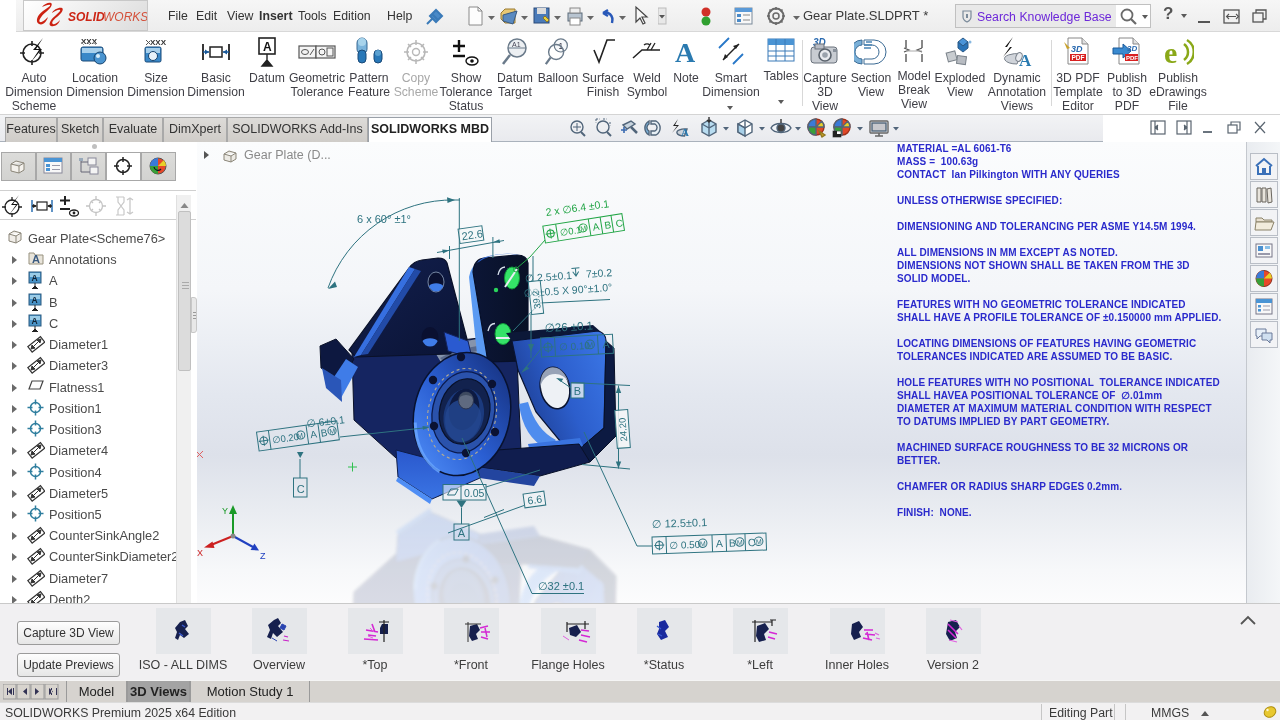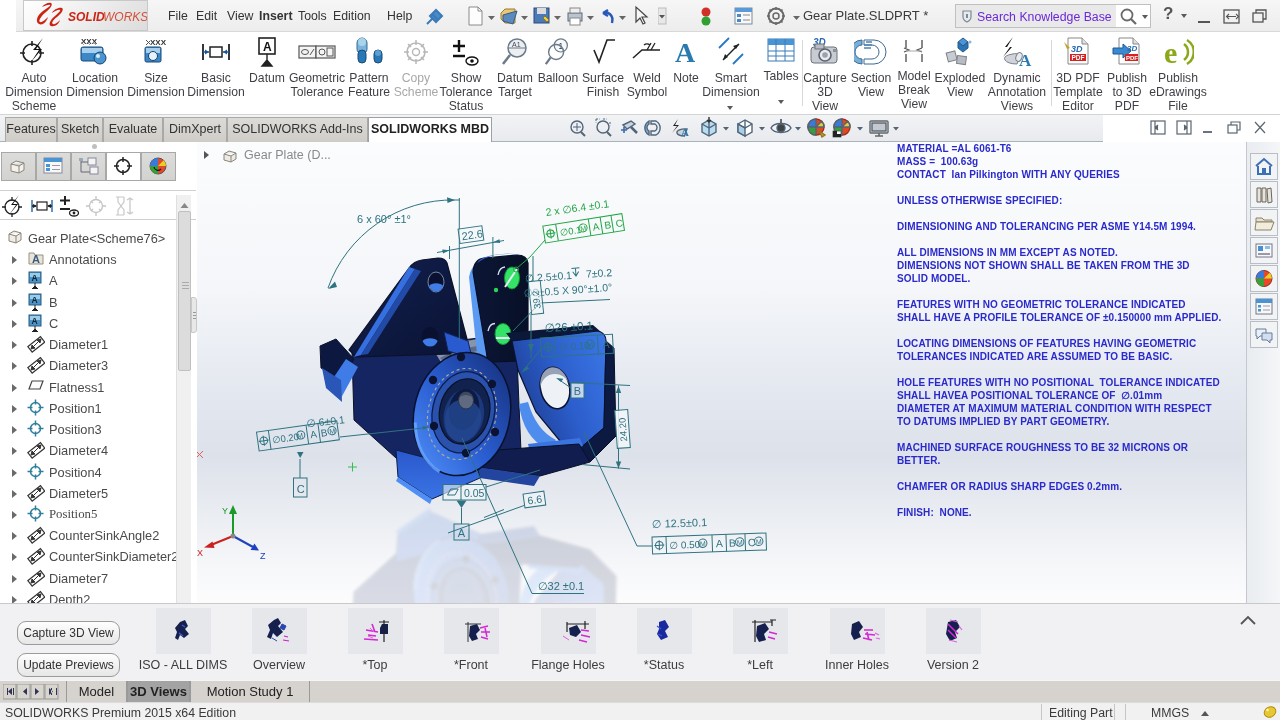--- a/index.html
+++ b/index.html
@@ -21,21 +21,21 @@
 .fmtabactive{background:#ffffff;}
 .trow{position:absolute;left:0;width:175px;height:21px;font-size:12.8px;color:#4a4a4a;}
 .trow .arr{position:absolute;left:12px;top:7px;width:0;height:0;border-left:5px solid #6a6a6a;border-top:4px solid transparent;border-bottom:4px solid transparent;}
 .trow .lbl{position:absolute;left:49px;top:3px;white-space:nowrap;}
 
 #viewport{position:absolute;left:197px;top:142px;width:1049px;height:461px;background:linear-gradient(180deg,#fbfcfd 0%,#f4f6f9 32%,#e3e7ef 55%,#dde1ea 68%,#e9ecf1 80%,#f7f8fa 93%,#fcfcfd 100%);overflow:hidden;}
 #notes{position:absolute;left:700px;top:0px;width:349px;font-size:10px;font-weight:bold;line-height:13px;color:#2a2acc;letter-spacing:0.1px;white-space:pre;}
 #taskpane{position:absolute;left:1246px;top:142px;width:34px;height:461px;background:linear-gradient(90deg,#e9ecf0,#f4f6f8);border-left:1px solid #c4c8ce;}
 .tpbtn{position:absolute;left:3px;width:28px;height:27px;background:#f2f3f5;border:1px solid #b9bec6;}
 #bottompanel{position:absolute;left:0;top:603px;width:1280px;height:77px;background:#f1f0f2;border-top:1px solid #c9c9c9;}
-.bpbtn{position:absolute;left:17px;width:103px;height:24px;background:linear-gradient(#fefefe,#e6e6e6);border:1px solid #9b9b9b;border-radius:9px;font-size:12px;color:#333;text-align:center;padding-top:4px;}
+.bpbtn{position:absolute;left:17px;width:103px;height:24px;background:linear-gradient(#fefefe,#e6e6e6);border:1px solid #9b9b9b;border-radius:3px;font-size:12px;color:#333;text-align:center;padding-top:4px;}
 .thumb{position:absolute;top:4px;width:55px;height:46px;background:#e5e7ea;}
 .thlbl{position:absolute;top:54px;font-size:12.5px;color:#3c3c3c;text-align:center;white-space:nowrap;}
 #bottomtabs{position:absolute;left:0;top:680px;width:1280px;height:22px;background:#d6d3cf;border-top:1px solid #f5f5f5;}
 .btab{position:absolute;top:0px;height:22px;font-size:13px;color:#222;text-align:center;padding-top:3px;border:1px solid #9a9a9a;border-top:none;background:#d6d3cf;}
 #statusbar{position:absolute;left:0;top:702px;width:1280px;height:18px;background:#f2f1f2;border-top:1px solid #dcdcdc;font-size:12.3px;color:#3a3a3a;}
 .ssep{position:absolute;top:1px;width:1px;height:17px;background:#c6c6c6;}
 .dd{position:absolute;width:0;height:0;border-top:4px solid #5a5a5a;border-left:3.5px solid transparent;border-right:3.5px solid transparent;}
 </style></head>
 <body>
 <div id="titlebar">
@@ -603,21 +603,21 @@
       <span class="lbl">Position4</span>
     </div>
 <div class="trow" style="top:341px;">
       <div class="arr"></div>
       <div class="abs" style="left:27px;top:1px;"><svg width="18" height="18" viewBox="0 0 18 18">
           <rect x="1" y="6" width="16" height="7" fill="#fff" stroke="#333" stroke-width="1.2" transform="rotate(-38 9 9)"></rect>
           <path d="M4,14 L14,4 M4,14 l1,-4 l3,3 z M14,4 l-4,1 l3,3 z" stroke="#333" fill="#333" stroke-width="1"></path>
         </svg></div>
       <span class="lbl">Diameter5</span>
     </div>
-<div class="trow" style="top:362px;font-family:Liberation Serif, serif;">
+<div class="trow" style="top:362px;">
       <div class="arr"></div>
       <div class="abs" style="left:27px;top:1px;"><svg width="17" height="17" viewBox="0 0 17 17">
           <circle cx="8.5" cy="8.5" r="5" fill="none" stroke="#2e7e9e" stroke-width="1.5"></circle>
           <path d="M8.5,0.5 l0,5 M8.5,11.5 l0,5 M0.5,8.5 l5,0 M11.5,8.5 l5,0" stroke="#2e7e9e" stroke-width="1.5"></path>
         </svg></div>
       <span class="lbl">Position5</span>
     </div>
 <div class="trow" style="top:383px;">
       <div class="arr"></div>
       <div class="abs" style="left:27px;top:1px;"><svg width="18" height="18" viewBox="0 0 18 18">
@@ -1075,21 +1075,21 @@
         <path d="M24,4 l-4,3.5 l4,3.5 z"></path>
         <path d="M32,4 l4,3.5 l-4,3.5 z"></path>
         <path d="M46,4 l4,3.5 l-4,3.5 z M48,4 l0,7 l1,0 l0,-7 z M53,4 l1,0 l0,7 l-1,0 z"></path>
       </g>
     </svg>
 <div class="btab" style="left:66px;width:61px;">Model</div>
 <div class="btab" style="left:127px;width:63px;background:#a3a3a3;font-weight:bold;border-bottom:1px solid #fff;">3D Views</div>
 <div class="btab" style="left:190px;width:120px;">Motion Study 1</div>
 </div>
 <div id="statusbar">
-<span class="abs" style="left:5px;top:3px;">SOLIDWORKS Premium 2015 x64 Edition</span>
+<span class="abs" style="left:5px;top:3px;">SOLIDWORKS Premium 2025 x64 Edition</span>
 <div class="ssep" style="left:1041px;"></div>
 <span class="abs" style="left:1049px;top:3px;">Editing Part</span>
 <div class="ssep" style="left:1114px;"></div>
 <div class="ssep" style="left:1125px;"></div>
 <span class="abs" style="left:1151px;top:3px;">MMGS</span>
 <svg class="abs" style="left:1200px;top:7px;" width="10" height="7">
       <path d="M5,1 l4,5 l-8,0 z" fill="#555"></path>
     </svg>
 <svg class="abs" style="left:1262px;top:2px;" width="16" height="14">
       <ellipse cx="8" cy="7" rx="6" ry="5" fill="#e8c830" stroke="#b09010" transform="rotate(-30 8 7)"></ellipse>

